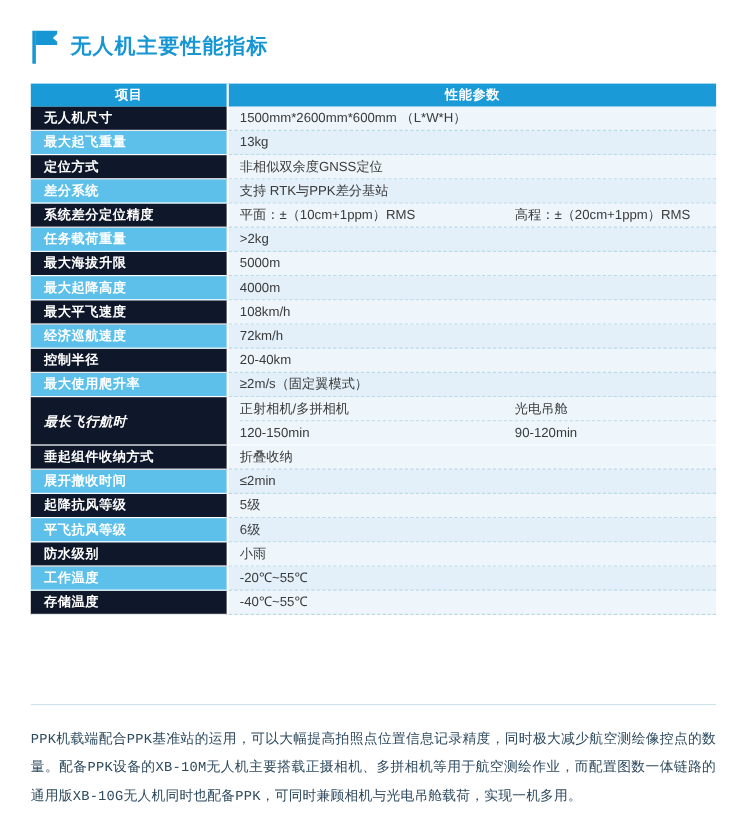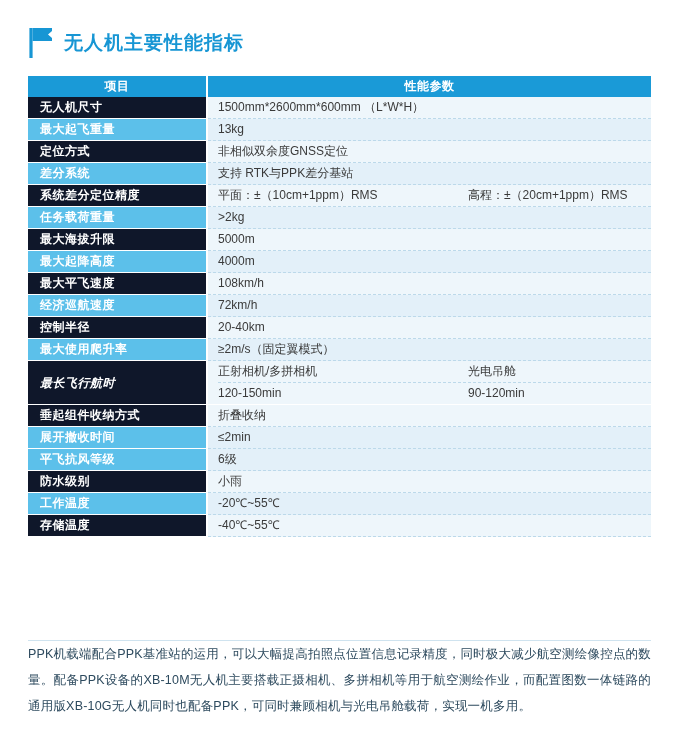--- a/index.html
+++ b/index.html
@@ -134,25 +134,27 @@
     border-bottom: 1px dashed #bcd9ea;
   }
 
   
   .note {
     position: absolute;
     left: 28px;
     top: 640px;
     width: 623px;
     border-top: 1px solid #cfe3ef;
+    padding-top: 18px;
     font-size: 12.5px;
     line-height: 26px;
     color: #2d4a5e;
     text-align: justify;
     letter-spacing: 0.2px;
+    font-family: Liberation Mono, monospace;
   }
 </style>
 </head>
 <body>
 
 <div class="page">
 
   <div class="header">
     <span class="header-flag">
       <svg width="26" height="34" viewBox="0 0 26 34" xmlns="http://www.w3.org/2000/svg">
@@ -252,20 +254,24 @@
       <tr>
         <td class="label-cell">垂起组件收纳方式</td>
         <td class="value-cell">折叠收纳</td>
       </tr>
 
       <tr>
         <td class="label-cell alt">展开撤收时间</td>
         <td class="value-cell alt">≤2min</td>
       </tr>
 
+      <tr>
+        <td class="label-cell">起降抗风等级</td>
+        <td class="value-cell">5级</td>
+      </tr>
 
       <tr>
         <td class="label-cell alt">平飞抗风等级</td>
         <td class="value-cell alt">6级</td>
       </tr>
 
       <tr>
         <td class="label-cell">防水级别</td>
         <td class="value-cell">小雨</td>
       </tr>

